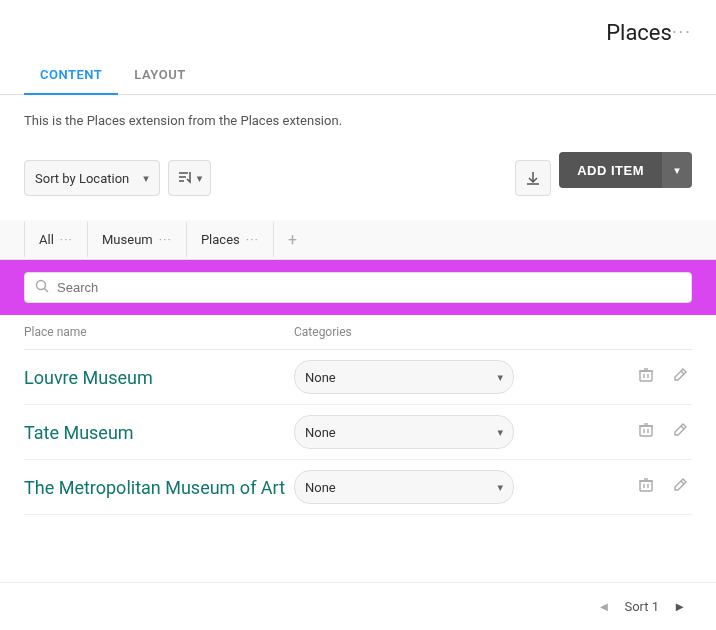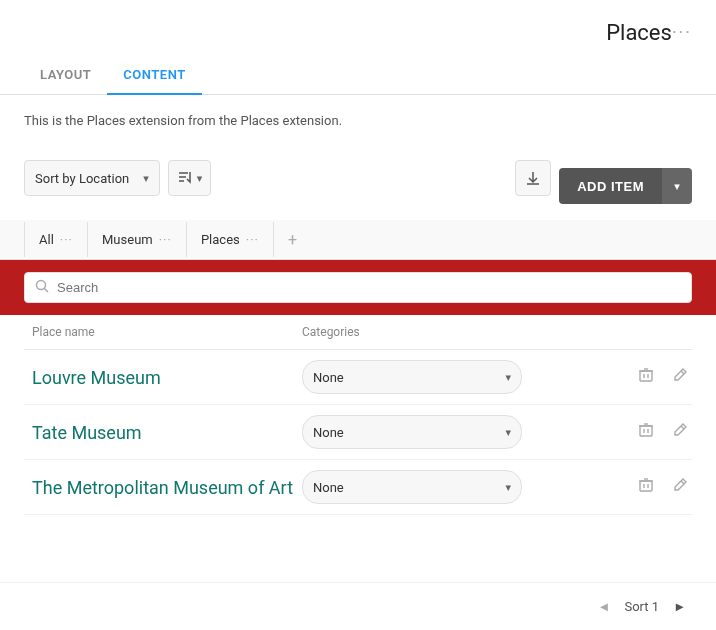--- a/index.html
+++ b/index.html
@@ -137,21 +137,21 @@
       background: #f7f7f7;
       width: 36px;
       height: 36px;
       cursor: pointer;
       color: #555;
       font-size: 16px;
     }
 
     .add-item-group {
       display: flex;
-      align-items: flex-end;
+      align-items: flex-start;
       height: 52px;
     }
 
     .add-item-btn {
       background: #555;
       color: #fff;
       border: none;
       padding: 0 18px;
       font-size: 13px;
       font-weight: 700;
@@ -209,21 +209,21 @@
     .filter-tab-add {
       padding: 10px 14px;
       color: #aaa;
       cursor: pointer;
       font-size: 16px;
     }
 
     
     .search-container {
       padding: 12px 24px;
-      background: #b91c1c;
+      background: #d946ef;
     }
 
     .search-input-wrap {
       display: flex;
       align-items: center;
       border: 1px solid #e0e0e0;
       border-radius: 4px;
       background: #fff;
       padding: 6px 10px;
       gap: 8px;
@@ -254,21 +254,20 @@
       align-items: center;
       padding: 10px 0;
       border-bottom: 1px solid #e8e8e8;
       font-size: 12px;
       color: #888;
       font-weight: 400;
     }
 
     .col-name {
       flex: 0 0 270px;
-      margin-left: 8px;
     }
 
     .col-categories {
       flex: 0 0 260px;
     }
 
     .col-actions {
       flex: 1;
     }
 
@@ -357,25 +356,25 @@
 <body>
 
 <div class="page-container">
 
   <div class="header">
     <h1 class="page-title">Places</h1>
     <span class="more-icon">···</span>
   </div>
 
   <div class="tabs-bar">
+    <div class="tab active">
+      <span>CONTENT</span>
+    </div>
     <div class="tab">
       <span>LAYOUT</span>
-    </div>
-    <div class="tab active">
-      <span>CONTENT</span>
     </div>
   </div>
 
   <p class="description">This is the Places extension from the Places extension.</p>
 
   <div class="toolbar">
     <div class="sort-dropdown">
       <span>Sort by Location</span>
       <span class="chevron">▾</span>
     </div>

